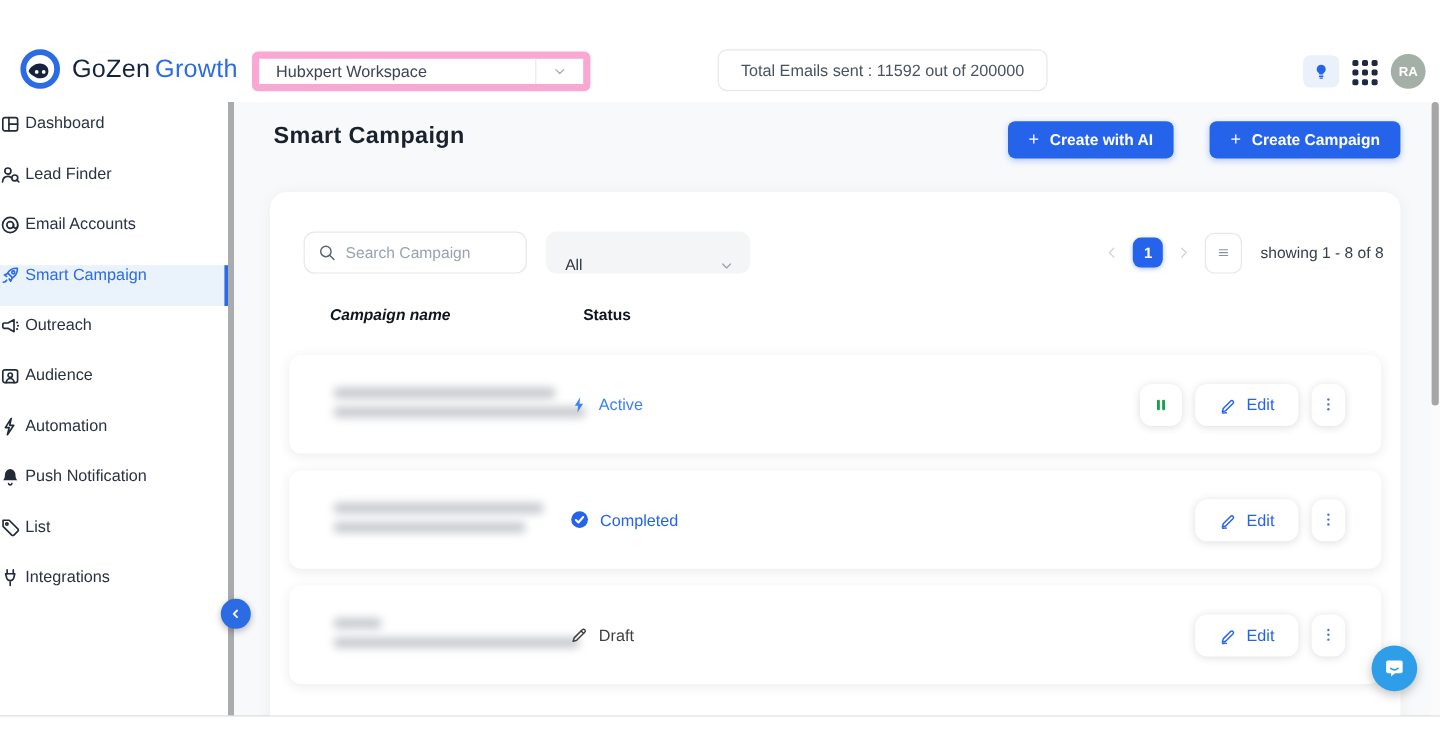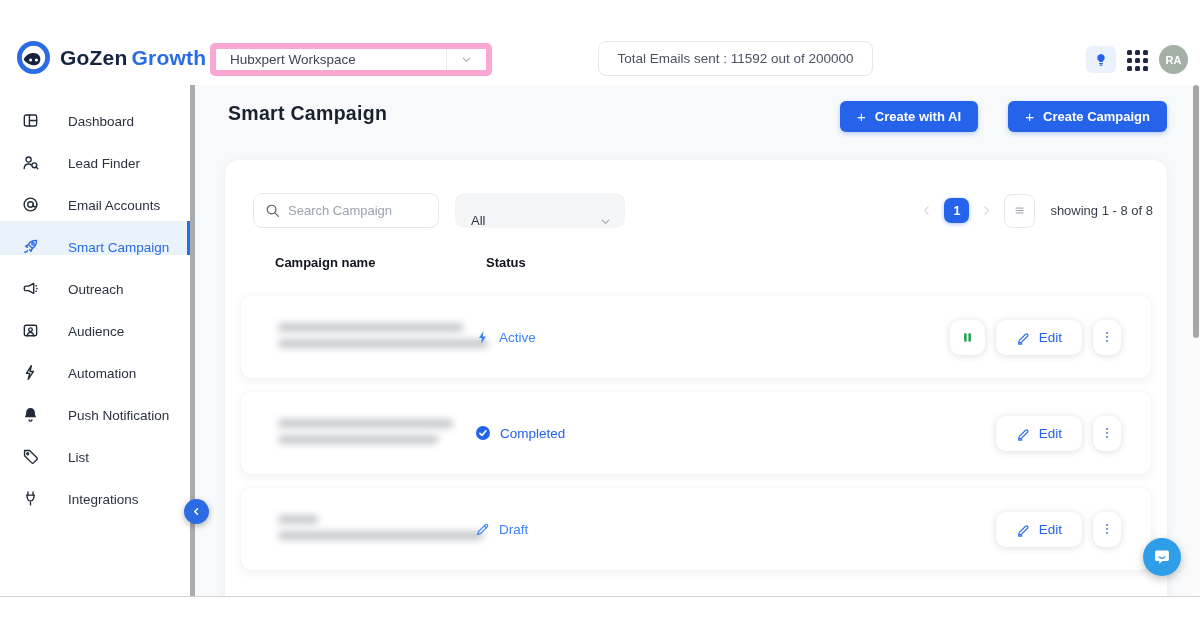--- a/index.html
+++ b/index.html
@@ -8,39 +8,39 @@
 
   
   .ic { display:inline-flex; align-items:center; justify-content:center; }
   .ic svg { width:100%; height:100%; fill:none; stroke:currentColor; stroke-width:1.3; stroke-linecap:round; stroke-linejoin:round; overflow:visible; }
   .f { fill:currentColor; stroke:none; }
 
   
   .topbar { position:absolute; top:0; left:0; width:1200px; height:85px; background:#fff; z-index:3; }
   .logo { position:absolute; left:16px; top:40px; display:flex; align-items:center; gap:9px; cursor:pointer; }
   .logo-mark { width:35px; height:35px; }
-  .brand { font-size:21px; font-weight:700; letter-spacing:.2px; }
+  .brand { font-size:21px; font-weight:400; letter-spacing:.2px; }
   .brand .a { color:#16233f; }
   .brand .b { color:#2b6be4; margin-left:4px; }
   .workspace { position:absolute; left:210px; top:43px; width:282px; height:33px; border:6px solid #f9a8d4; border-radius:5px; background:#fff; display:flex; align-items:center; cursor:pointer; }
   .ws-label { flex:1; padding-left:14px; font-size:13.5px; color:#3d4453; }
   .ws-chev { width:40px; height:100%; border-left:1px solid #e7eaee; display:flex; align-items:center; justify-content:center; color:#a4abb6; }
   .ws-chev .ic { width:13px; height:13px; }
   .pill { position:absolute; top:41px; height:35px; border:1px solid #e5e8ec; border-radius:8px; background:#fff; display:flex; align-items:center; justify-content:center; font-size:13.5px; color:#4a5361; }
   .pill-total { left:598px; width:275px; }
   .pill-today { left:893px; width:162px; }
   .bulb-btn { position:absolute; left:1086px; top:46px; width:30px; height:27px; background:#eaf1fa; border-radius:6px; display:flex; align-items:center; justify-content:center; color:#2563eb; cursor:pointer; }
   .bulb-btn .ic { width:14px; height:15px; }
   .apps-btn { position:absolute; left:1127px; top:50px; width:21px; height:21px; display:grid; grid-template-columns:repeat(3,1fr); grid-template-rows:repeat(3,1fr); gap:2.5px; cursor:pointer; }
   .apps-btn span { background:#1e2940; border-radius:1.5px; }
   .avatar { position:absolute; left:1159px; top:45px; width:29px; height:29px; border-radius:50%; background:#a4b0a6; color:#fff; font-size:11px; font-weight:700; display:flex; align-items:center; justify-content:center; cursor:pointer; }
 
   
   .sidebar { position:absolute; left:0; top:85px; width:192px; height:512px; background:#fff; padding-top:10px; display:flex; flex-direction:column; gap:8px; z-index:2; }
-  .side-item { height:34px; display:flex; align-items:flex-end; gap:29px; padding-left:22px; font-size:13.5px; color:#2a3240; cursor:pointer; position:relative; flex:0 0 auto; }
+  .side-item { height:34px; display:flex; align-items:flex-start; gap:4px; font-size:13.5px; color:#2a3240; cursor:pointer; position:relative; flex:0 0 auto; }
   .side-item .s-icon { width:17px; height:17px; color:#222a38; }
   .side-item.active { background:#eaf2fc; color:#2b6be4; }
   .side-item.active .s-icon { color:#2b6be4; }
   .side-item.active::after { content:''; position:absolute; right:0; top:0; bottom:0; width:5px; background:#2b6be4; }
   .side-scrollbar { position:absolute; left:190px; top:85px; width:5px; height:512px; background:#a9abad; z-index:4; }
   .collapse-btn { position:absolute; left:184px; top:499px; width:25px; height:25px; border-radius:50%; background:#2b6be4; box-shadow:0 2px 6px rgba(0,0,0,.3); display:flex; align-items:center; justify-content:center; z-index:6; cursor:pointer; }
   .collapse-btn .ic { width:11px; height:11px; color:#fff; }
   .collapse-btn .ic svg { stroke-width:2.2; }
 
   
@@ -60,33 +60,33 @@
   .filter-dd .lbl { flex:1; font-size:13px; color:#2f3642; }
   .filter-dd .ic { width:13px; height:13px; color:#9aa3af; }
   .pager { position:absolute; right:14px; top:33px; height:35px; display:flex; align-items:center; gap:11px; }
   .pg-chev { width:13px; height:13px; color:#ccd1d8; cursor:pointer; }
   .pg-page { width:25px; height:25px; border-radius:7px; background:#2563eb; color:#fff; font-size:12.5px; font-weight:600; display:flex; align-items:center; justify-content:center; cursor:pointer; box-shadow:0 1px 4px rgba(37,99,235,.4); }
   .pg-view { width:31px; height:34px; border:1px solid #e6e8ec; border-radius:8px; background:#fff; display:flex; align-items:center; justify-content:center; color:#8b9099; cursor:pointer; }
   .pg-view .ic { width:13px; height:11px; }
   .pg-summary { font-size:13px; color:#39404c; margin-left:4px; }
 
   .th { position:absolute; top:95px; font-size:13px; font-weight:700; color:#10151d; }
-  .th-name { left:50px; }
+  .th-name { left:50px;font-style:italic; }
   .th-status { left:261px; }
 
   .rows { position:absolute; left:16px; right:16px; top:136px; }
   .row { position:relative; height:82px; border-radius:10px; background:#fff; box-shadow:0 2px 10px rgba(30,41,59,.09); margin-bottom:14px; }
   .name-blur { position:absolute; left:37px; top:27px; }
   .name-blur i { display:block; height:9px; border-radius:4px; background:#c6c9ce; filter:blur(3.5px); margin-bottom:7px; }
   .status { position:absolute; left:234px; top:0; height:100%; display:flex; align-items:center; gap:9px; font-size:13.5px; }
   .status .st-icon { width:15px; height:15px; }
   .status.active { color:#3b82f6; }
   .status.completed { color:#2563eb; }
   .status.completed .st-icon { width:16px; height:16px; }
-  .status.draft { color:#3b82f6; }
+  .status.draft { color:#404040; }
   .actions { position:absolute; right:30px; top:0; height:100%; display:flex; align-items:center; gap:11px; }
   .icon-btn { width:35px; height:35px; border:none; border-radius:10px; background:#fff; box-shadow:0 1px 7px rgba(30,41,59,.16); display:flex; align-items:center; justify-content:center; cursor:pointer; }
   .icon-btn.pause { color:#17a34a; }
   .icon-btn.pause .ic { width:15px; height:15px; }
   .icon-btn.kebab { width:28px; color:#4c74d9; }
   .icon-btn.kebab .ic { width:14px; height:14px; }
   .edit-btn { height:35px; padding:0 20px; border:none; border-radius:10px; background:#fff; box-shadow:0 1px 7px rgba(30,41,59,.16); color:#2563eb; font-family:inherit; font-size:13.5px; display:flex; align-items:center; gap:8px; cursor:pointer; }
   .edit-btn .ic { width:15px; height:15px; }
 
   

